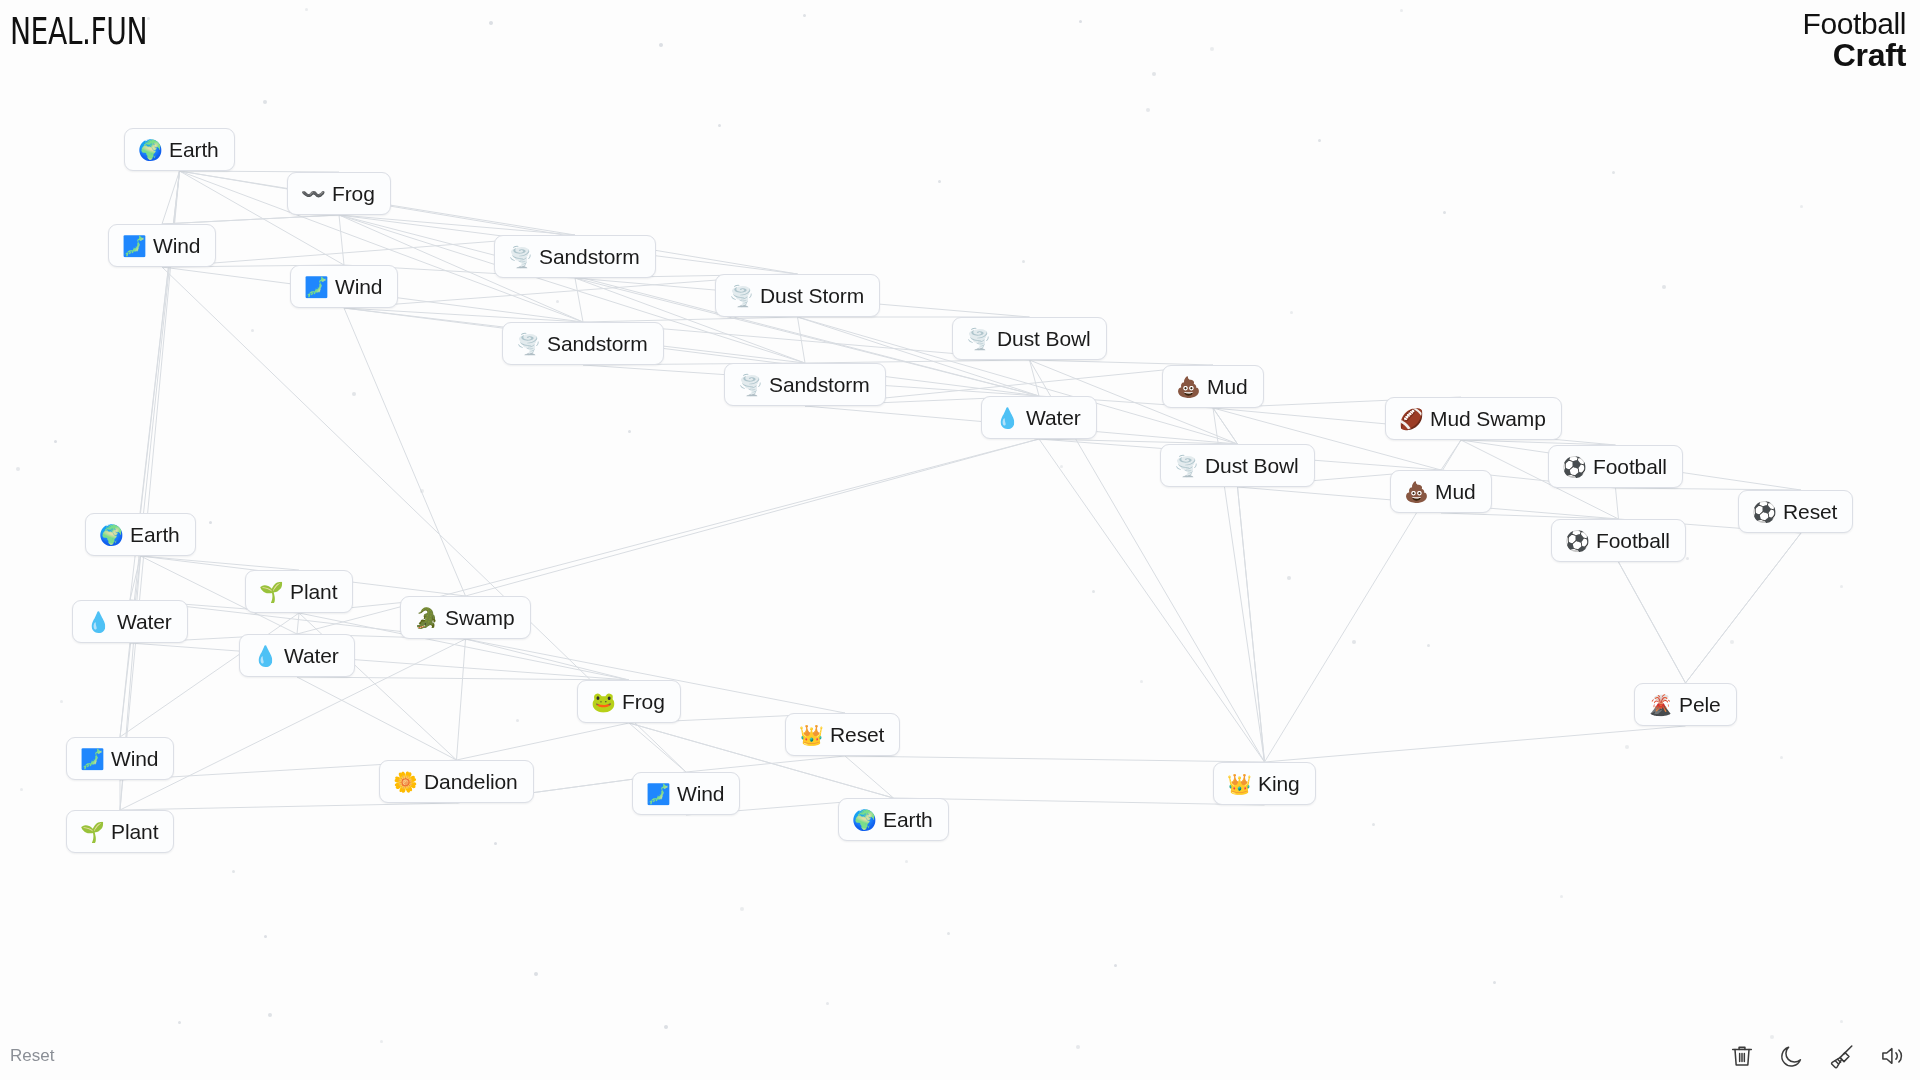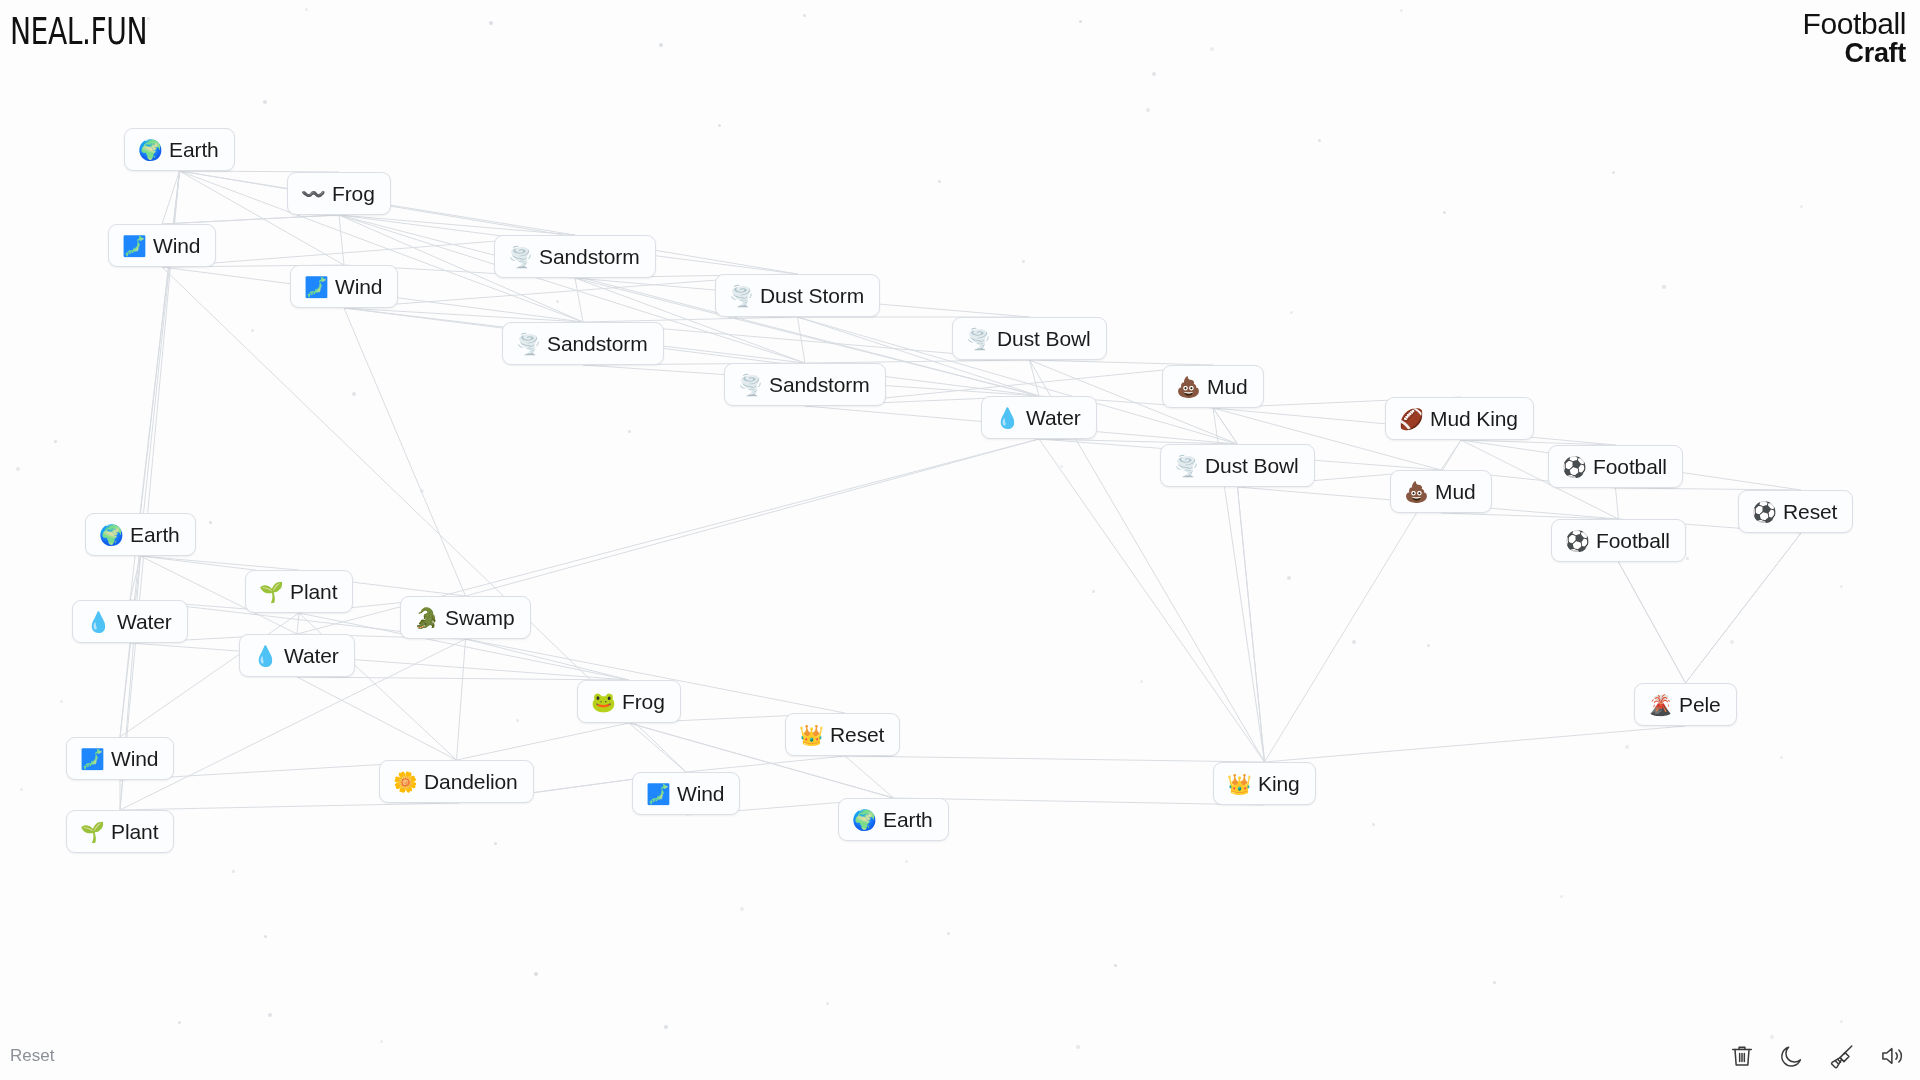--- a/index.html
+++ b/index.html
@@ -24,21 +24,21 @@
     position:absolute; left:10px; top:10px;
     font-family:"DejaVu Sans", sans-serif;
     font-size:30px; font-weight:400; letter-spacing:-0.5px;
     color:#111; transform:scaleY(1.22) scaleX(0.94); transform-origin:left top;
   }
   #game-title {
     position:absolute; right:14px; top:8px;
     text-align:right; line-height:1.04; color:#111;
   }
   #game-title .t1 { font-size:30px; font-weight:400; letter-spacing:-0.4px; display:block; }
-  #game-title .t2 { font-size:27px; font-weight:700; letter-spacing:-0.3px; display:block; }
+  #game-title .t2 { font-size:32px; font-weight:700; letter-spacing:-0.3px; display:block; }
 
   
   .card {
     position:absolute;
     display:inline-flex; align-items:center; gap:9px;
     height:43px; padding:0 15px 0 13px;
     background:#fcfdfe;
     border:1px solid #dcdfe6;
     border-radius:9px;
     box-shadow:0 1px 2px rgba(30,40,60,.07);
@@ -302,21 +302,21 @@
       <div class="card" style="left: 981px; top: 396px;">
         <span class="emj">💧</span>
         <span class="lbl">Water</span>
       </div>
       <div class="card" style="left: 1162px; top: 365px;">
         <span class="emj">💩</span>
         <span class="lbl">Mud</span>
       </div>
       <div class="card" style="left: 1385px; top: 397px;">
         <span class="emj">🏈</span>
-        <span class="lbl">Mud King</span>
+        <span class="lbl">Mud Swamp</span>
       </div>
       <div class="card" style="left: 1160px; top: 444px;">
         <span class="emj">🌪️</span>
         <span class="lbl">Dust Bowl</span>
       </div>
       <div class="card" style="left: 1390px; top: 470px;">
         <span class="emj">💩</span>
         <span class="lbl">Mud</span>
       </div>
       <div class="card" style="left: 1548px; top: 445px;">

